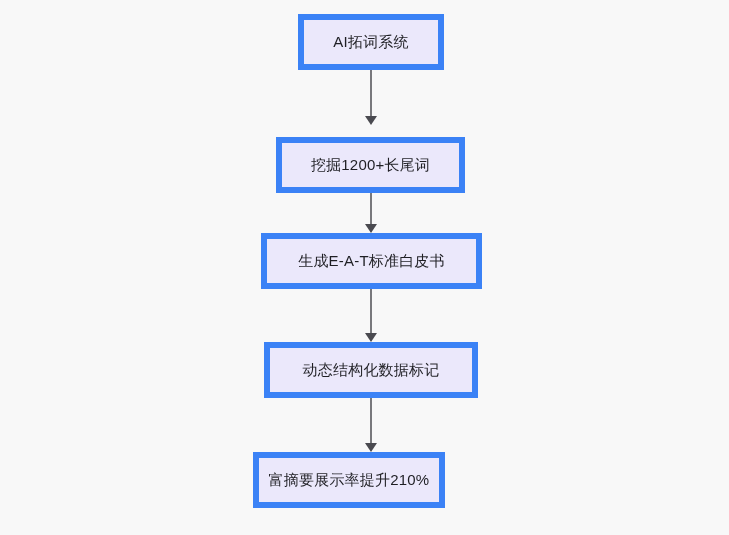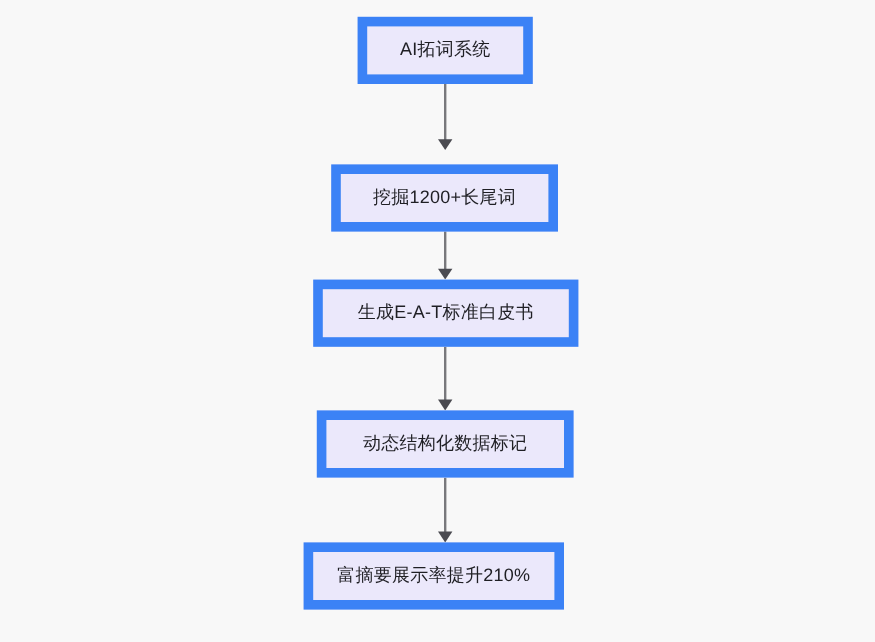--- a/index.html
+++ b/index.html
@@ -15,21 +15,21 @@
   }
   #flowchart {
     position: relative;
     width: 729px;
     height: 535px;
   }
   .node {
     position: absolute;
     box-sizing: border-box;
     background: #ebe8fb;
-    border: 8px solid #3b82f6;
+    border: 6px solid #3b82f6;
     display: flex;
     align-items: center;
     justify-content: center;
     color: #1f1f24;
     font-size: 15px;
     line-height: 1.2;
     letter-spacing: 0.2px;
     white-space: nowrap;
   }
   .node-label {
@@ -89,17 +89,17 @@
   </div>
 
   <div class="node" style="left:261px; top:233px; width:221px; height:56px;">
     <span class="node-label">生成E-A-T标准白皮书</span>
   </div>
 
   <div class="node" style="left:264px; top:342px; width:214px; height:56px;">
     <span class="node-label">动态结构化数据标记</span>
   </div>
 
-  <div class="node" style="left:253px; top:452px; width:217px; height:56px;">
+  <div class="node" style="left:253px; top:452px; width:192px; height:56px;">
     <span class="node-label">富摘要展示率提升210%</span>
   </div>
 
 </div>
 
 </body></html>

